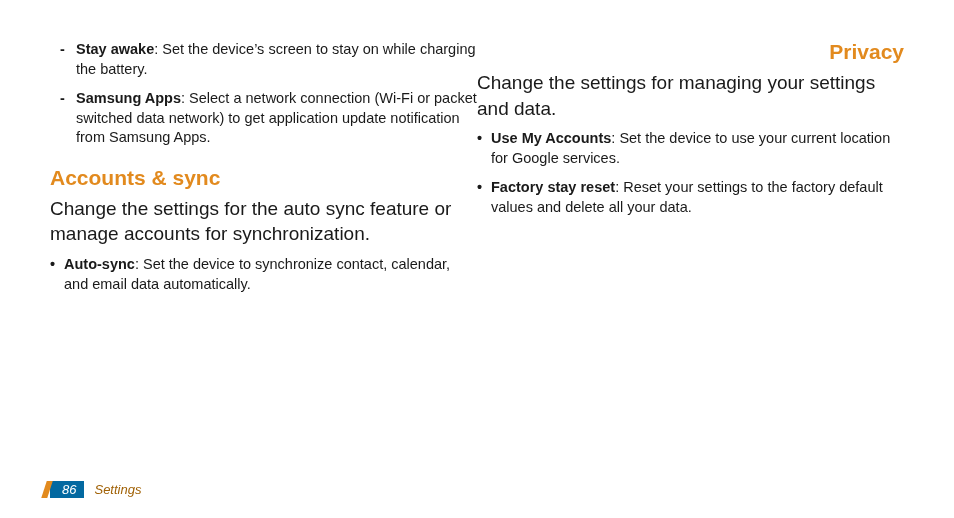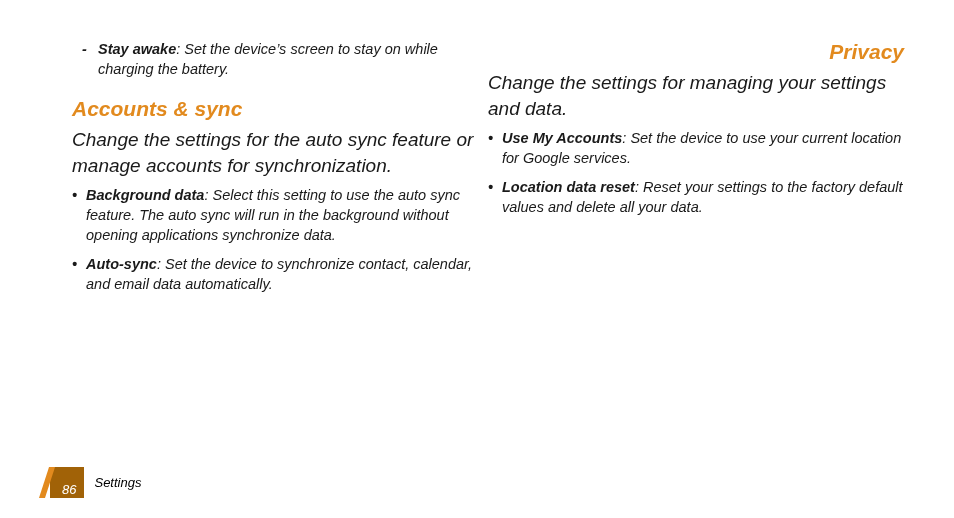--- a/index.html
+++ b/index.html
@@ -8,24 +8,23 @@
     font-family: "Segoe UI", "Helvetica Neue", Arial, sans-serif;
     color: #1a1a1a;
     background: #fff;
     width: 954px;
     height: 518px;
     overflow: hidden;
     position: relative;
   }
   .page {
     display: flex;
-    padding: 40px 50px 0 72px;
+    padding: 40px 50px 0 50px;
     box-sizing: border-box;
     height: 460px;
-    font-style: italic;
   }
   .col {
     flex: 1 1 0;
     min-width: 0;
   }
   .heading {
     color: #e28a1e;
     font-weight: 600;
     font-size: 21px;
     margin: 18px 0 6px 0;
@@ -76,81 +75,81 @@
   .footer {
     position: absolute;
     left: 50px;
     bottom: 20px;
     display: flex;
     align-items: center;
     gap: 10px;
   }
   .pagenum-box {
     position: relative;
-    background: #a16207;
+    background: #0369a1;
     color: #fff;
     font-style: italic;
     font-weight: 500;
-    padding: 15px 8px 1px 12px;
+    padding: 1px 8px 1px 12px;
     font-size: 13px;
   }
   .pagenum-box::before {
     content: "";
     position: absolute;
     left: -6px;
     top: 0;
     bottom: 0;
     width: 6px;
     background: #e28a1e;
     transform: skewX(-18deg);
     transform-origin: right;
   }
   .section-label {
     font-style: italic;
-    color: #000000;
+    color: #a16207;
     font-size: 13px;
   }
 </style>
 </head>
 <body>
 
 <div class="page">
 
   <div class="col">
 
     <ul class="dashlist">
       <li>
         <span class="b">Stay awake</span><span>: Set the device’s screen to stay on while charging the battery.</span>
       </li>
+      <li>
+        <span class="b">Samsung Apps</span><span>: Select a network connection (Wi-Fi or packet switched data network) to get application update notification from Samsung Apps.</span>
+      </li>
     </ul>
 
     <div class="heading">Accounts &amp; sync</div>
     <p class="intro">Change the settings for the auto sync feature or manage accounts for synchronization.</p>
 
     <ul class="dotlist">
-      <li>
-        <span class="b">Background data</span><span>: Select this setting to use the auto sync feature. The auto sync will run in the background without opening applications synchronize data.</span>
-      </li>
       <li>
         <span class="b">Auto-sync</span><span>: Set the device to synchronize contact, calendar, and email data automatically.</span>
       </li>
     </ul>
   </div>
 
   <div class="col">
 
     <div class="heading first-right">Privacy</div>
     <p class="intro">Change the settings for managing your settings and data.</p>
 
     <ul class="dotlist">
       <li>
         <span class="b">Use My Accounts</span><span>: Set the device to use your current location for Google services.</span>
       </li>
       <li>
-        <span class="b">Location data reset</span><span>: Reset your settings to the factory default values and delete all your data.</span>
+        <span class="b">Factory stay reset</span><span>: Reset your settings to the factory default values and delete all your data.</span>
       </li>
     </ul>
 
   </div>
 
 </div>
 
 <div class="footer">
   <div class="pagenum-box">86</div>
   <div class="section-label">Settings</div>

